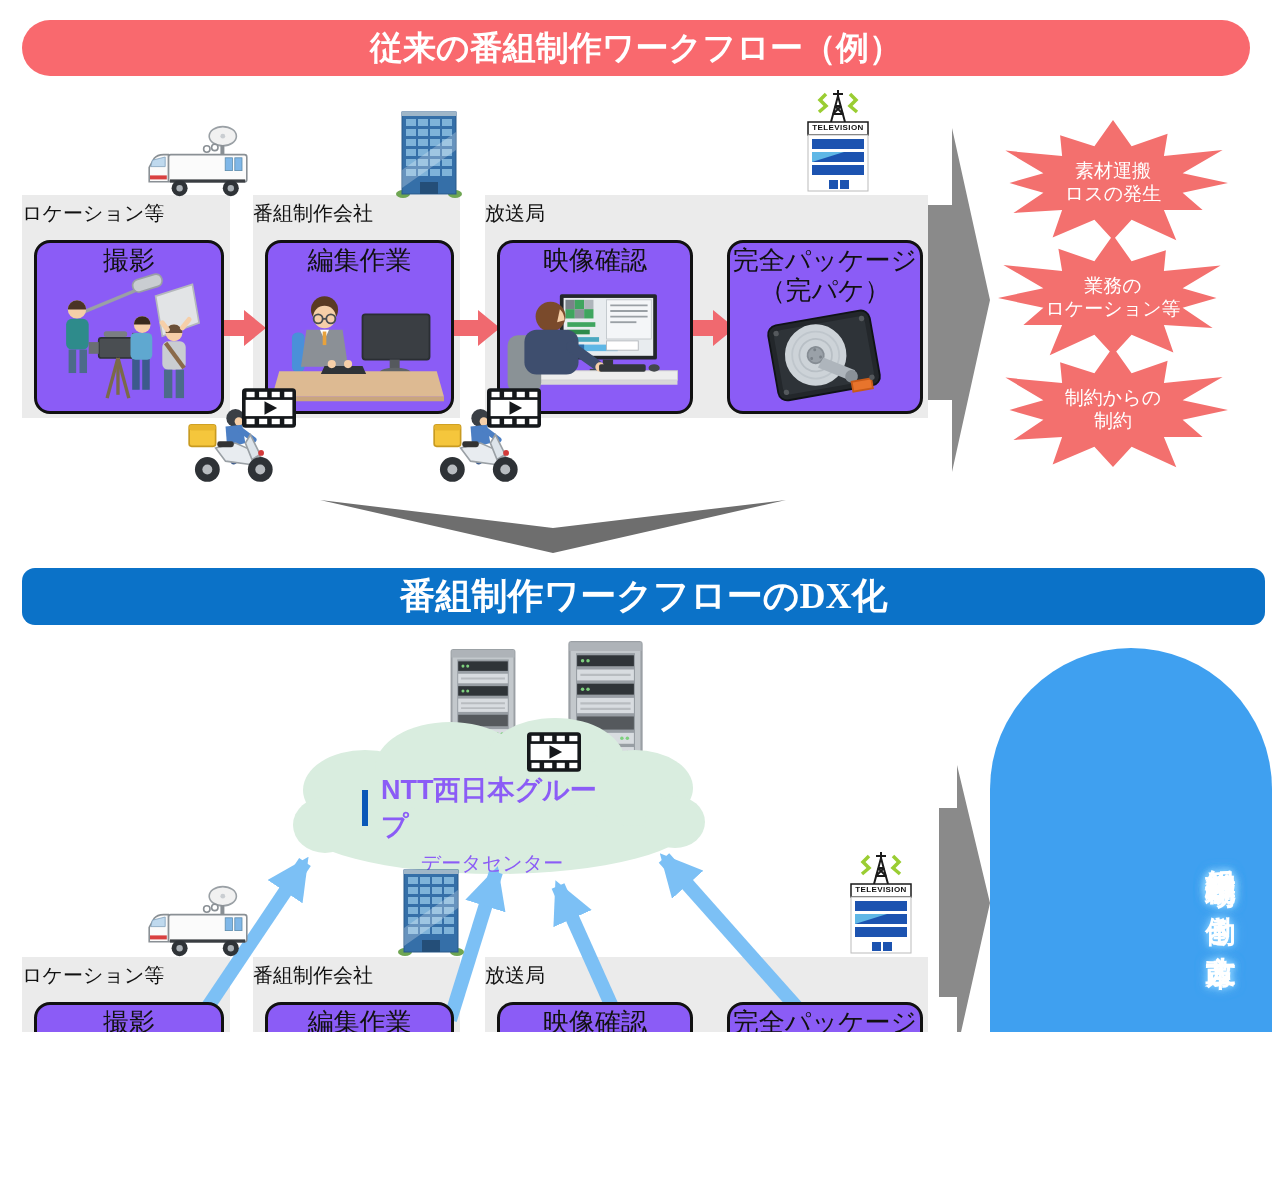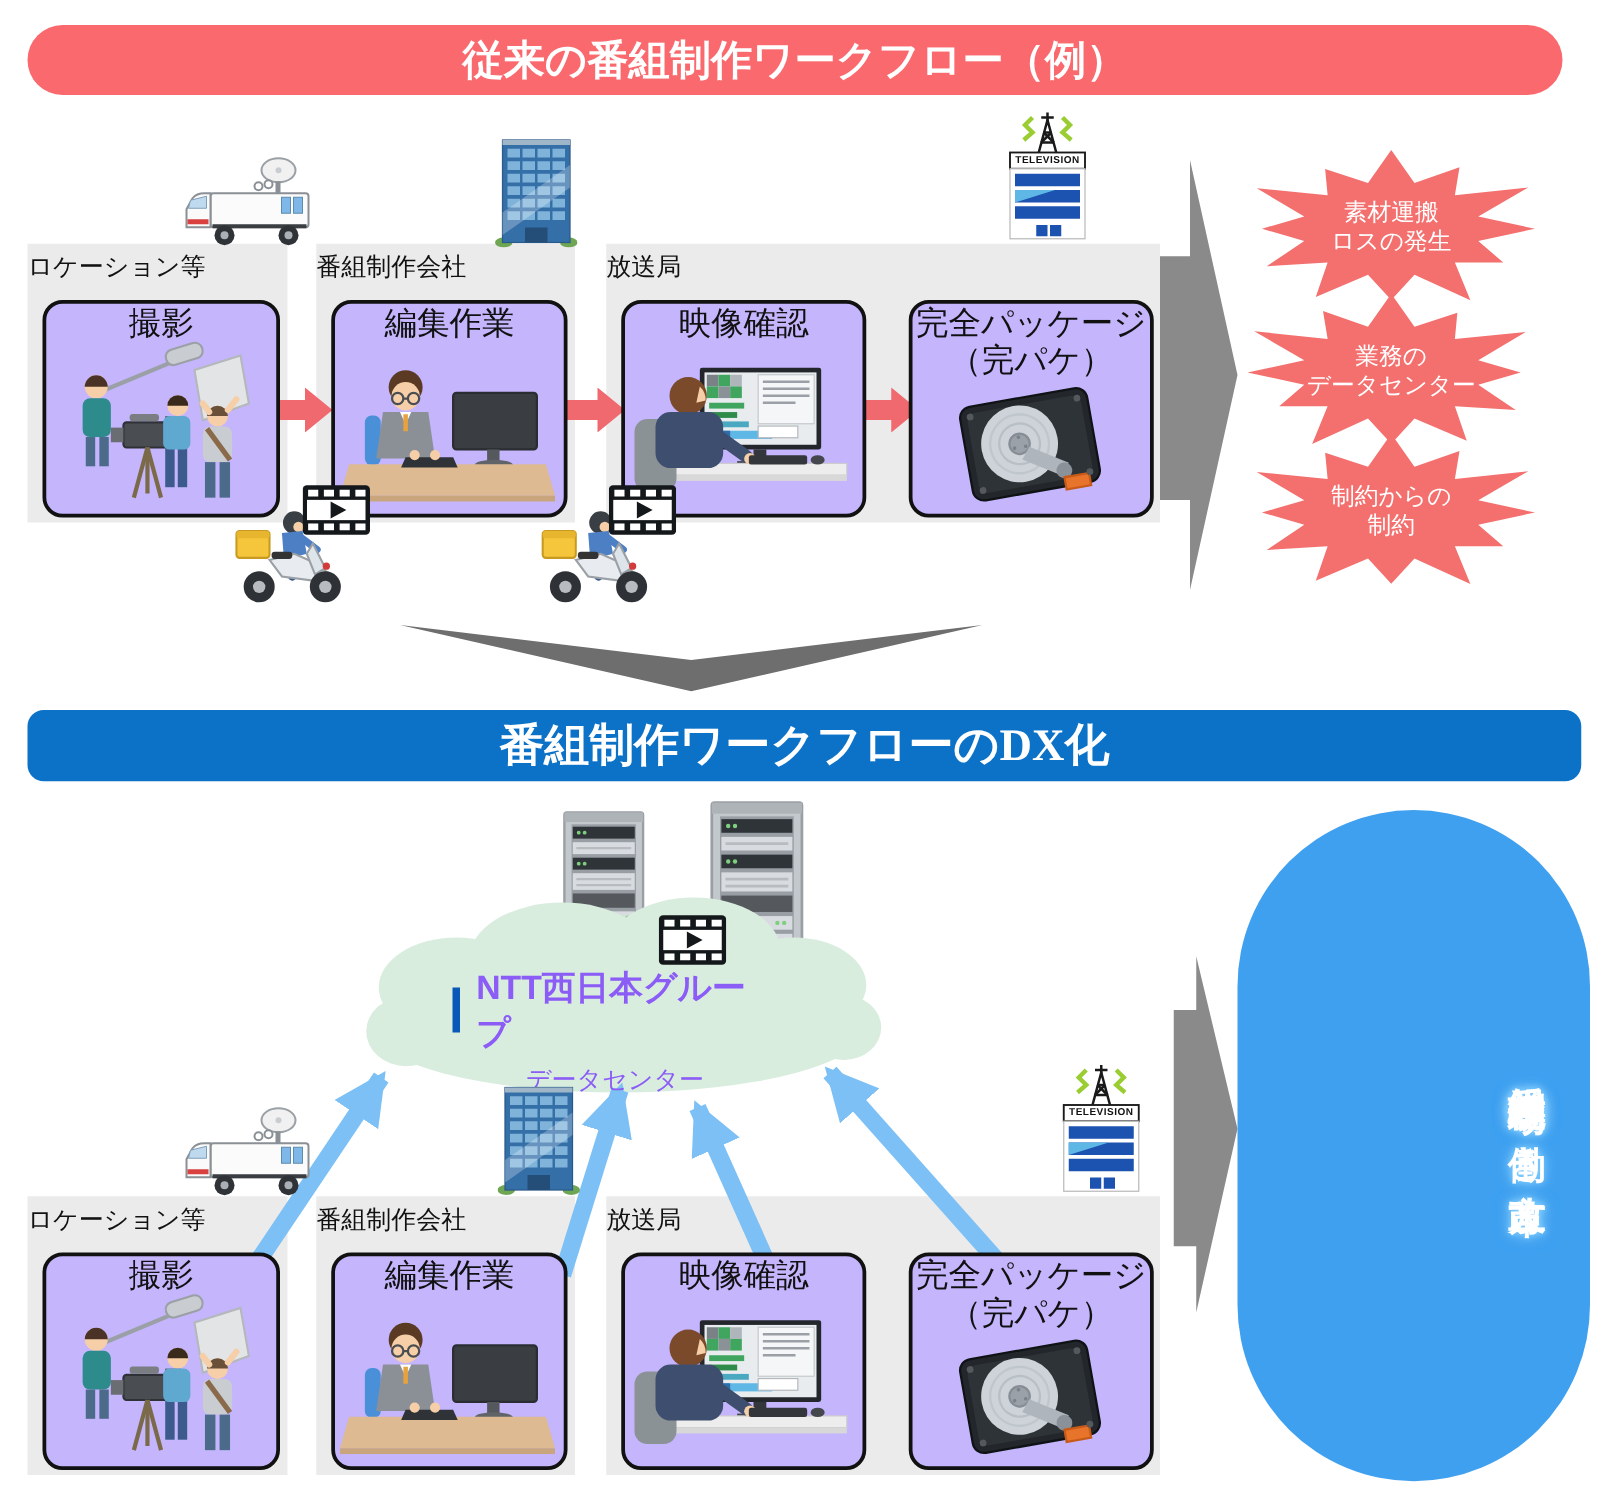--- a/index.html
+++ b/index.html
@@ -3,29 +3,29 @@
 <meta charset="utf-8">
 <style>
   :root{
     --banner-red:#F9696E; --banner-blue:#0B72C8; --burst-red:#F3706E;
     --arrow-red:#F0696F; --arrow-blue:#7CC0F5; --arrow-gray:#8A8A8A;
     --chevron-gray:#6E6E6E; --box-gray:#EBEBEB; --blob-blue:#3FA0F0;
     --circle-blue:#C5E8FB; --cloud-green:#D9EDDF; --ink:#111111;
   }
   html,body{margin:0;padding:0;background:#fff;}
   body{font-family:"Liberation Sans","DejaVu Sans",sans-serif;}
-  .stage{position:relative;width:1288px;height:1200px;background:#fff;overflow:hidden;}
+  .stage{position:relative;width:1288px;height:1032px;background:#fff;overflow:hidden;}
   .abs{position:absolute;}
   .banner{left:22px;width:1228px;height:56px;border-radius:28px;background:var(--banner-red);
     display:flex;align-items:center;justify-content:center;color:#fff;font-weight:700;font-size:33px;z-index:1;}
   .banner.blue{width:1243px;height:57px;border-radius:13px;background:var(--banner-blue);font-size:36px;font-family:Liberation Serif, serif;}
   .graybox{background:var(--box-gray);}
   .graybox .sitelabel{position:absolute;left:0;top:5px;width:100%;text-align:left;
     font-size:20px;color:var(--ink);}
-  .innerbox{position:absolute;background:#c4b5fd;border:3px solid var(--ink);border-radius:16px;z-index:3;font-family:Liberation Mono, monospace;}
+  .innerbox{position:absolute;background:#8b5cf6;border:3px solid var(--ink);border-radius:16px;z-index:3;}
   .steplabel{position:absolute;left:0;top:3px;width:100%;text-align:center;font-size:26px;
     color:var(--ink);line-height:1.15;white-space:pre-line;}
   .illus{position:absolute;}
   .burstwrap{width:240px;height:132px;z-index:1;}
   .burstwrap svg{position:absolute;left:0;top:0;}
   .bursttext{position:absolute;left:0;top:0;width:100%;height:100%;display:flex;align-items:center;
     justify-content:center;text-align:center;color:#fff;font-size:19px;line-height:1.2;white-space:pre-line;}
   .blob{left:990px;top:648px;width:282px;height:537px;border-radius:141px;background:var(--blob-blue);z-index:1;}
   .benefit{position:absolute;width:145px;height:145px;border-radius:50%;background:var(--circle-blue);
     display:flex;align-items:center;justify-content:center;text-align:center;font-weight:700;
@@ -375,21 +375,21 @@
         <use href="#sym-burst"></use>
       </svg>
     <div class="bursttext">素材運搬
 ロスの発生</div>
   </div>
   <div class="abs burstwrap" style="left:993px;top:232px">
     <svg width="240" height="132" style="transform:scaleX(-1)">
         <use href="#sym-burst"></use>
       </svg>
     <div class="bursttext">業務の
-データセンター</div>
+ロケーション等</div>
   </div>
   <div class="abs burstwrap" style="left:993px;top:344px">
     <svg width="240" height="132">
         <use href="#sym-burst"></use>
       </svg>
     <div class="bursttext">制約からの
 制約</div>
   </div>
 
   <svg class="abs" style="left:300px;top:495px" width="500" height="62">

